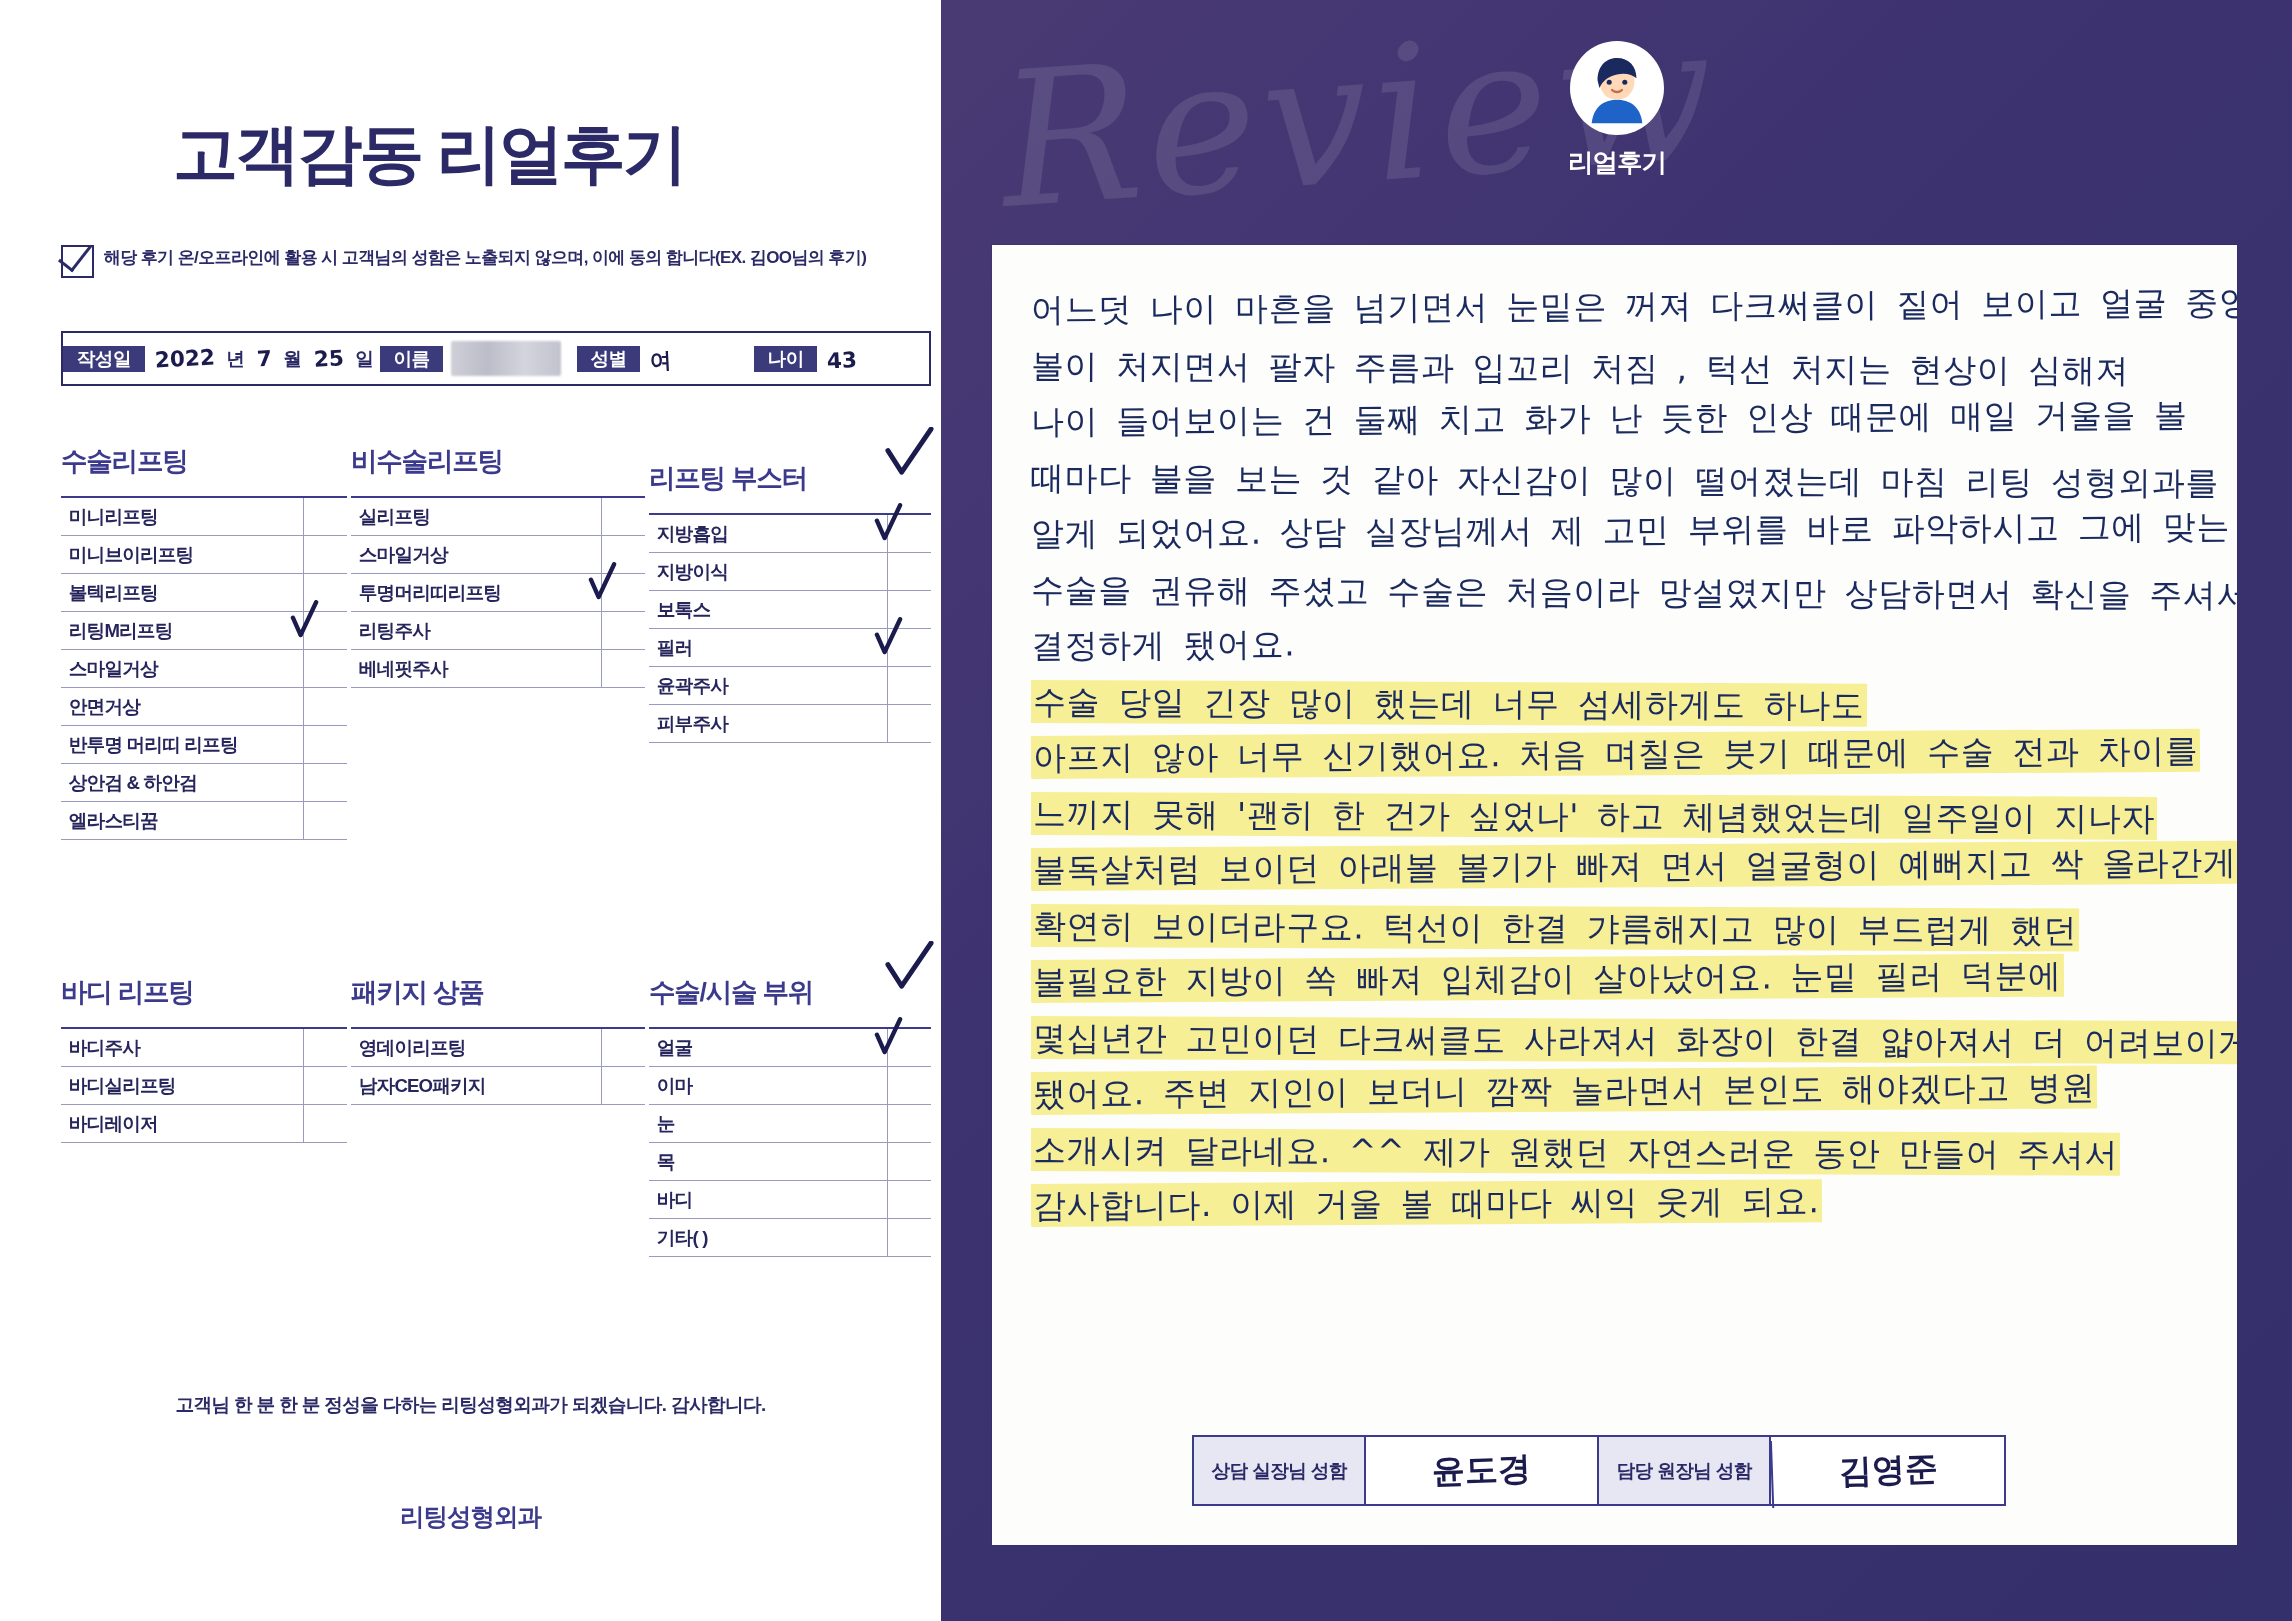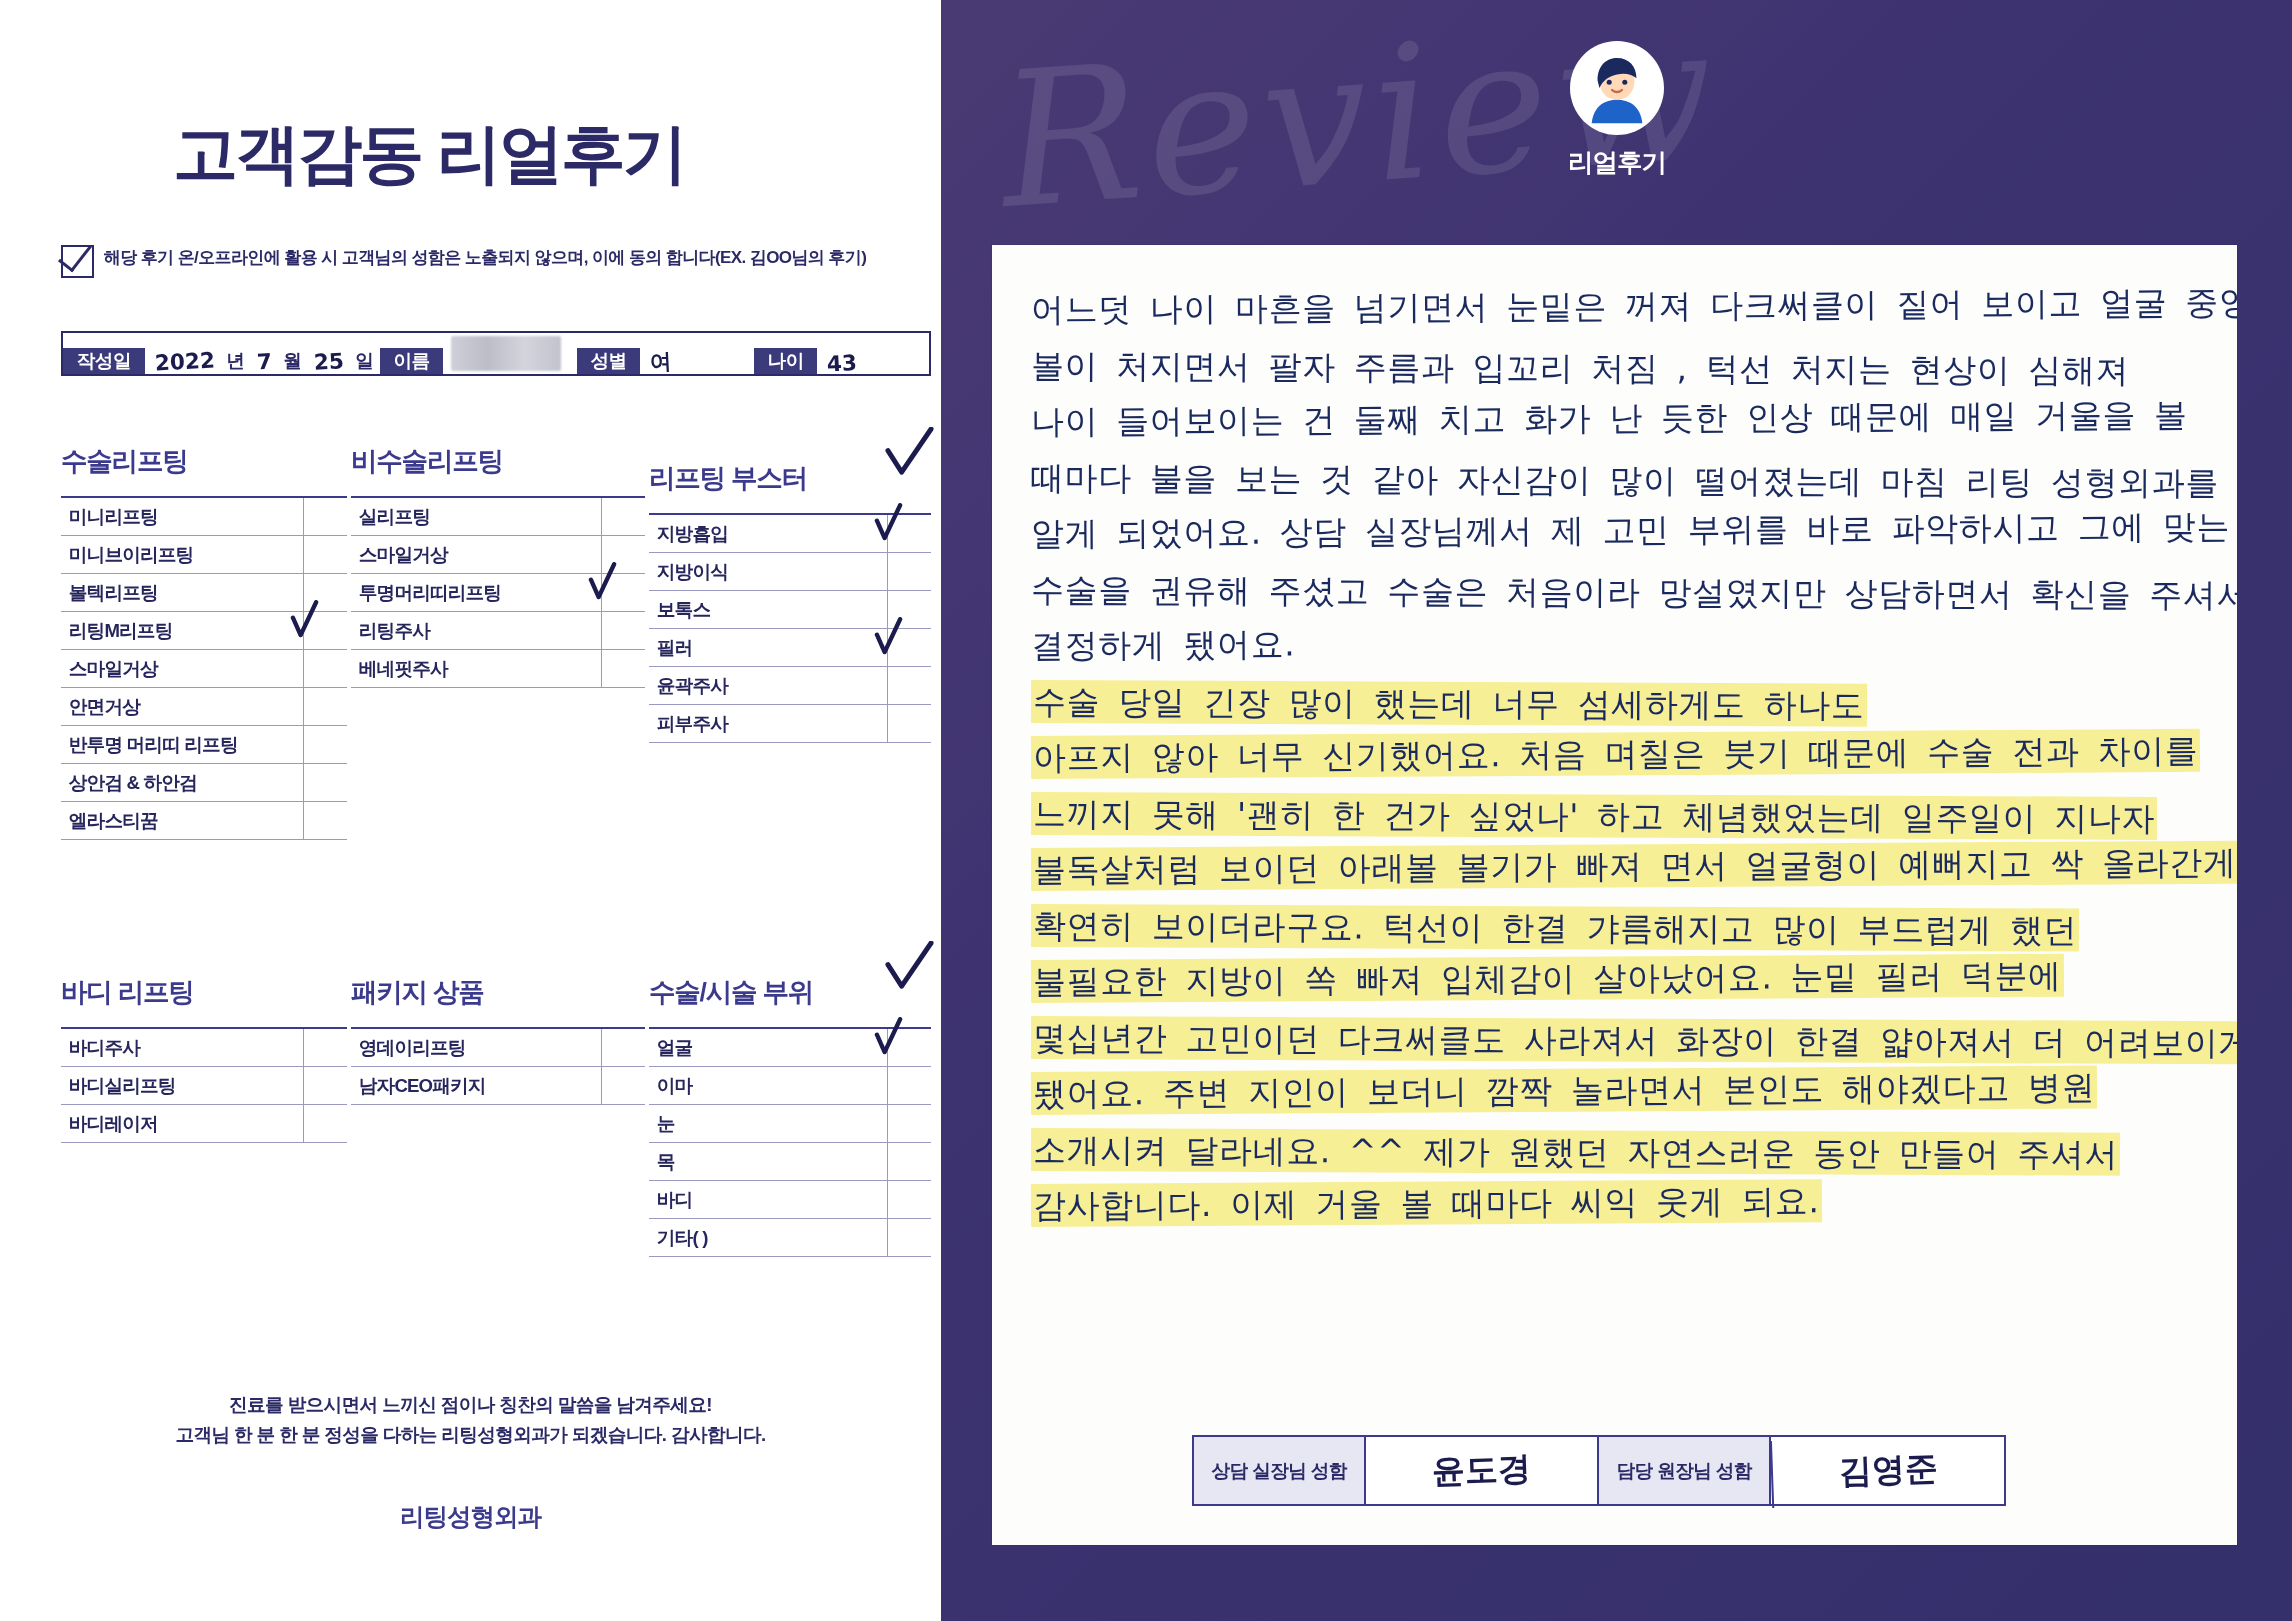--- a/index.html
+++ b/index.html
@@ -75,23 +75,23 @@
     letter-spacing: -0.6px;
     padding-top: 3.9px;
   }
 
   
   .meta-bar {
     position: absolute;
     left: 61px;
     top: 331px;
     width: 870px;
-    height: 45px;
-    display: flex;
-    align-items: flex-end;
+    height: 55px;
+    display: flex;
+    align-items: center;
     border: 2px solid #2b2a66;
     box-sizing: border-box;
   }
   .meta-label {
     background: #3b3a7a;
     color: #ffffff;
     font-size: 18.6px;
     font-weight: 700;
     letter-spacing: -0.5px;
     display: flex;
@@ -574,21 +574,20 @@
             </div>
             <div class="tbl-row">
               <div class="cell-label">기타(            )</div>
               <div class="cell-chk"></div>
             </div>
           </div>
         </div>
       </div>
 
     <div class="footer-note">
-      <div>진료를 받으시면서 느끼신 점이나 칭찬의 말씀을 남겨주세요!</div>
       <div>고객님 한 분 한 분 정성을 다하는 리팅성형외과가 되겠습니다. 감사합니다.</div>
     </div>
     <div class="footer-brand">리팅성형외과</div>
   </div>
 
   <div class="right-pane">
     <div class="script-bg">Review</div>
 
     <div class="brand-badge">
       <div class="brand-circle">

